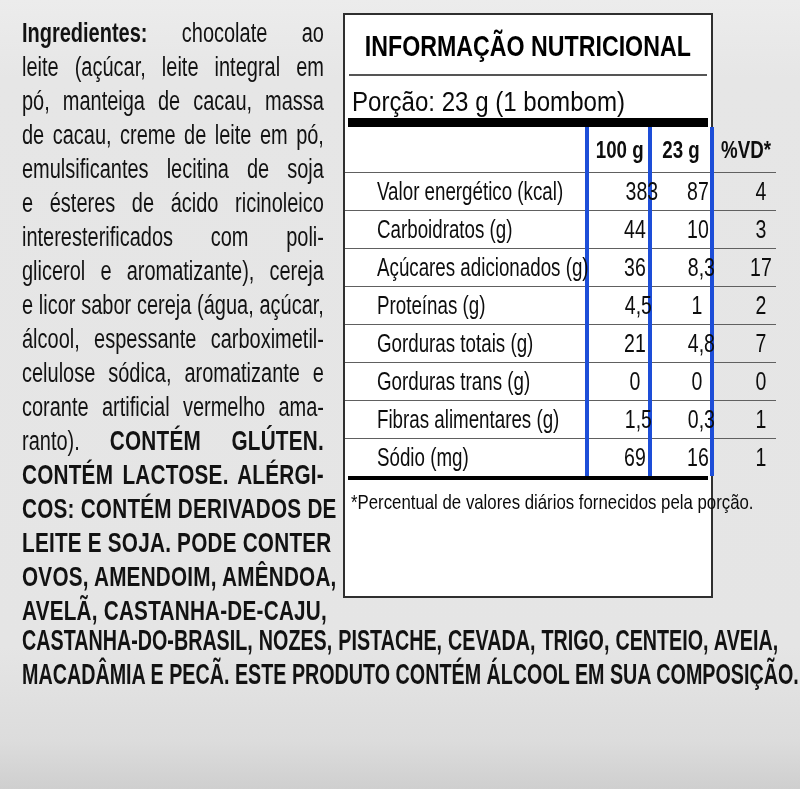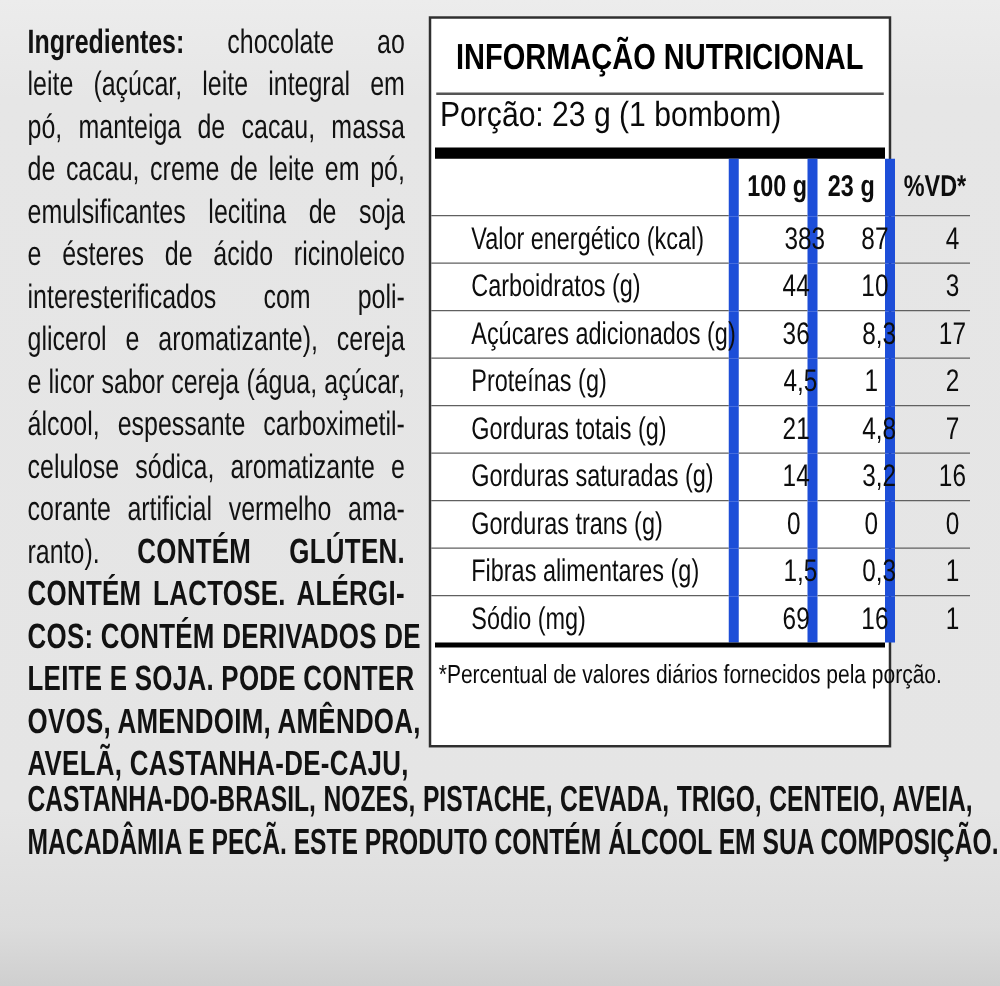--- a/index.html
+++ b/index.html
@@ -34,31 +34,31 @@
   .panel {
     position:absolute; left:343px; top:13px; width:370px; height:585px;
     background:#ffffff; border:2px solid #2f2f2f; box-sizing:border-box;
   }
   .title-row { height:52px; display:flex; align-items:center; justify-content:center; padding-top:5px; }
   .title-row span {
     display:inline-block; white-space:nowrap; font-weight:bold; font-size:29px;
     transform:scaleX(0.80); transform-origin:center; color:#000;
   }
   .rule { height:0; border-bottom:2px solid #555; margin:2px 4px 0 4px; }
-  .portion-row { height:42px; display:flex; align-items:flex-start; padding-left:7px; }
+  .portion-row { height:42px; display:flex; align-items:flex-end; padding-left:7px; }
   .portion-row span {
     display:inline-block; white-space:nowrap; font-size:28px;
     transform:scaleX(0.86); transform-origin:0 50%; color:#0a0a0a;
   }
   .thickbar { height:9px; background:#000; margin:0 3px; }
   table.nt { width:100%; border-collapse:collapse; table-layout:fixed; }
   table.nt td { padding:0; vertical-align:middle; }
   table.nt tr.head td { height:45px; border-top:none; }
   table.nt tr.row td { height:37px; border-top:1.5px solid #606060;padding-left:32px; }
-  td.vb { border-left:8px solid #1d4ed8; }
+  td.vb { border-left:4px solid #1d4ed8; }
   td.lbl span {
     display:inline-block; white-space:nowrap; font-size:25px;
     transform:scaleX(0.75); transform-origin:0 50%; color:#0d0d0d;
   }
   td.num { text-align:center; }
   td.num span {
     display:inline-block; white-space:nowrap; font-size:25px;
     transform:scaleX(0.78); transform-origin:center; color:#0d0d0d;
   }
   tr.head td.num span { font-weight:bold; font-size:24px; }
@@ -151,26 +151,20 @@
         <td class="num vb"><span>1</span></td>
         <td class="num vb"><span>2</span></td>
       </tr>
       <tr class="row">
         <td class="lbl ind0"><span>Gorduras totais (g)</span></td>
         <td class="num vb"><span>21</span></td>
         <td class="num vb"><span>4,8</span></td>
         <td class="num vb"><span>7</span></td>
       </tr>
       <tr class="row">
-        <td class="lbl ind1"><span>Gorduras saturadas (g)</span></td>
-        <td class="num vb"><span>14</span></td>
-        <td class="num vb"><span>3,2</span></td>
-        <td class="num vb"><span>16</span></td>
-      </tr>
-      <tr class="row">
         <td class="lbl ind1"><span>Gorduras trans (g)</span></td>
         <td class="num vb"><span>0</span></td>
         <td class="num vb"><span>0</span></td>
         <td class="num vb"><span>0</span></td>
       </tr>
       <tr class="row">
         <td class="lbl ind0"><span>Fibras alimentares (g)</span></td>
         <td class="num vb"><span>1,5</span></td>
         <td class="num vb"><span>0,3</span></td>
         <td class="num vb"><span>1</span></td>

